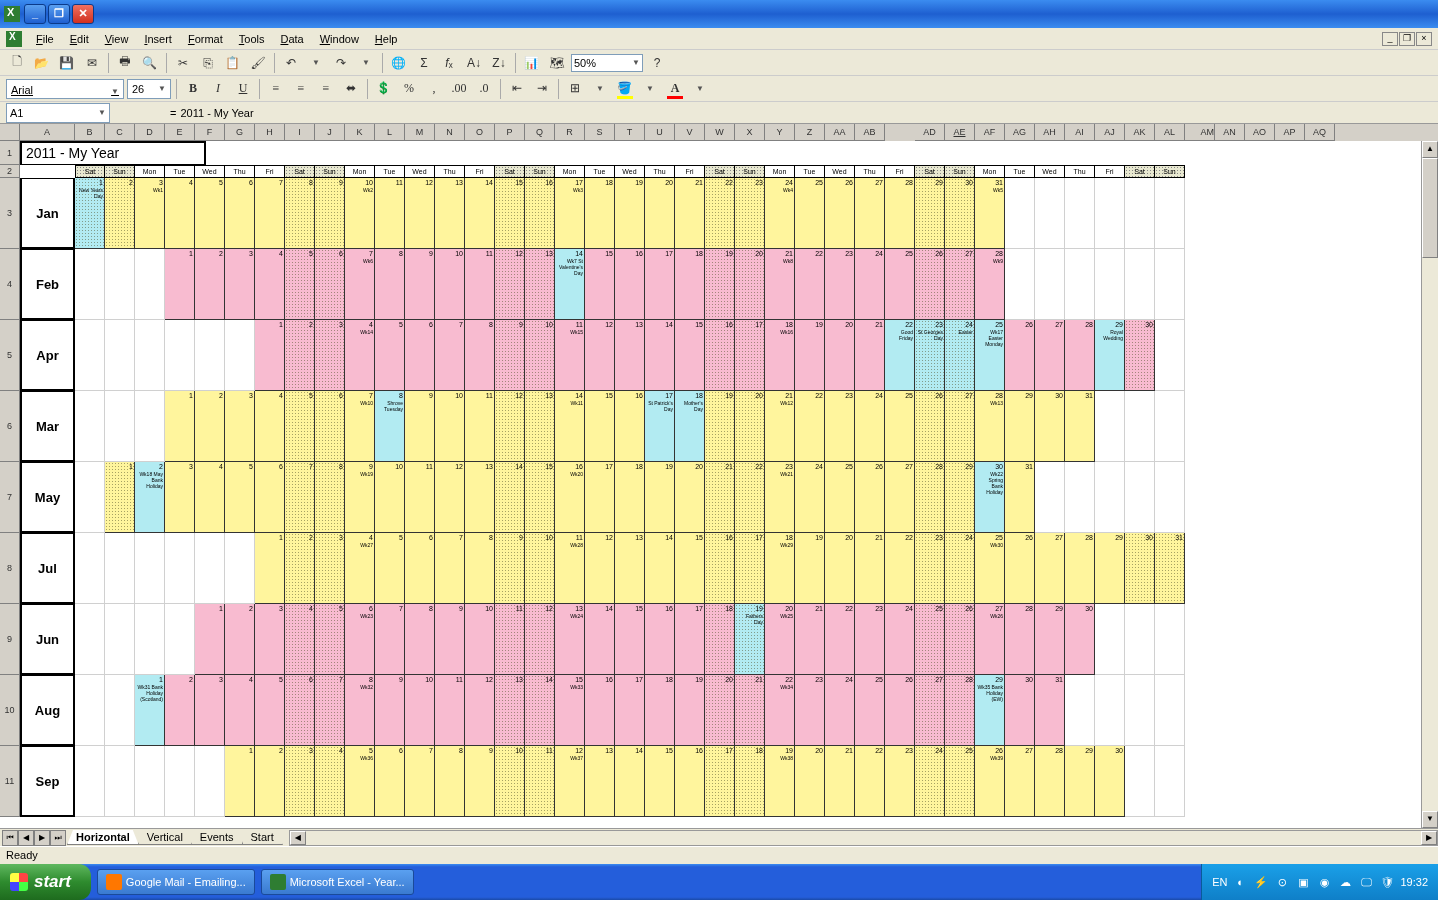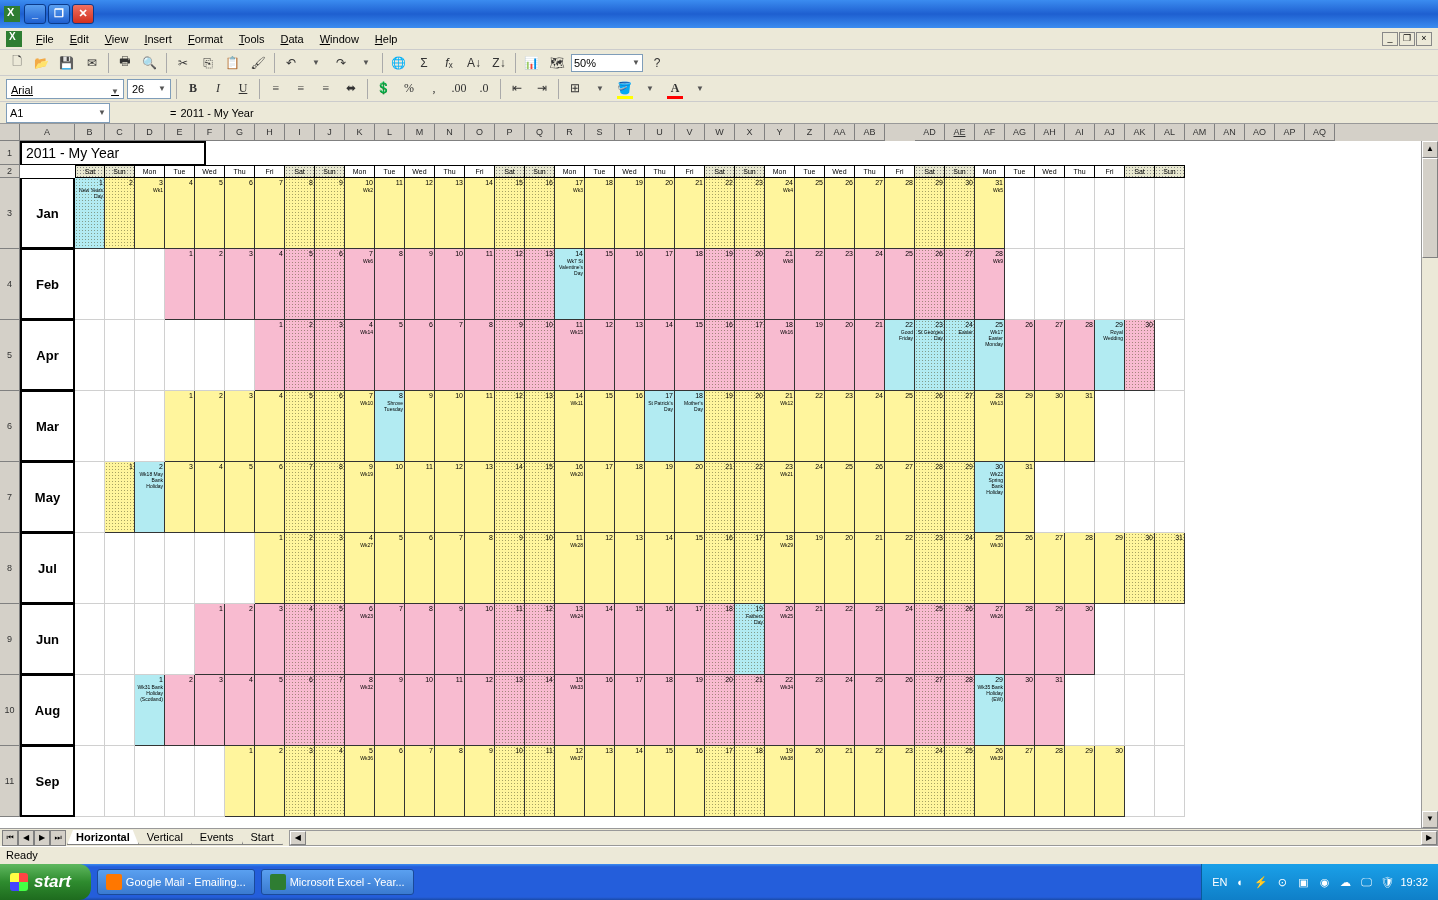--- a/index.html
+++ b/index.html
@@ -227,21 +227,21 @@
       <div class="colhdr" style="width: 30px; margin-top: 41px;">AC</div>
       <div class="colhdr" style="width: 30px;">AD</div>
       <div class="colhdr" style="width: 30px; text-decoration: underline;">AE</div>
       <div class="colhdr" style="width: 30px;">AF</div>
       <div class="colhdr" style="width: 30px;">AG</div>
       <div class="colhdr" style="width: 30px;">AH</div>
       <div class="colhdr" style="width: 30px;">AI</div>
       <div class="colhdr" style="width: 30px;">AJ</div>
       <div class="colhdr" style="width: 30px;">AK</div>
       <div class="colhdr" style="width: 30px;">AL</div>
-      <div class="colhdr" style="width: 30px;">AM</div>
+      <div class="colhdr" style="width: 30px; text-align: right;">AM</div>
       <div class="colhdr" style="width: 30px;">AN</div>
       <div class="colhdr" style="width: 30px;">AO</div>
       <div class="colhdr" style="width: 30px;">AP</div>
       <div class="colhdr" style="width: 30px;">AQ</div>
     </div>
   <div class="row-nums" id="rownums">
       <div class="rnum" style="height: 24px; line-height: 24px;">1</div>
       <div class="rnum" style="height: 13px; line-height: 13px;">2</div>
       <div class="rnum" style="height: 71px; line-height: 71px;">3</div>
       <div class="rnum" style="height: 71px; line-height: 71px;">4</div>

